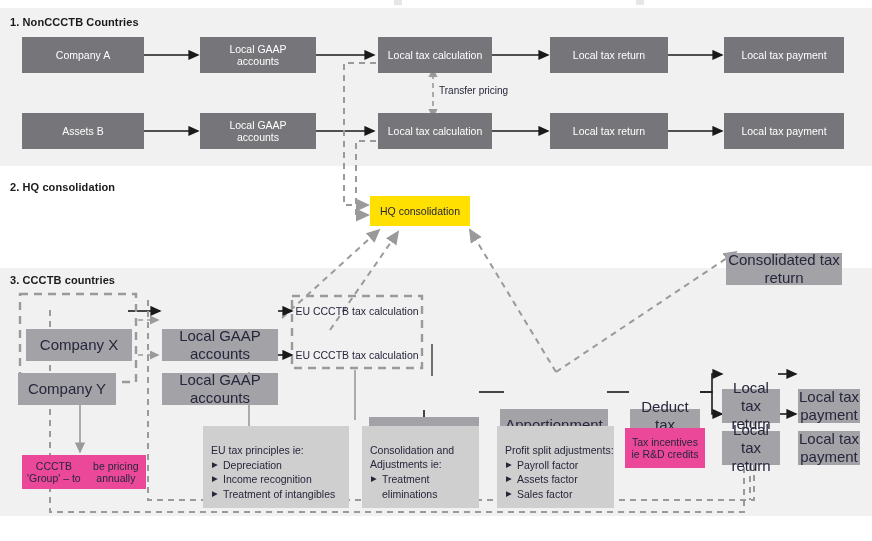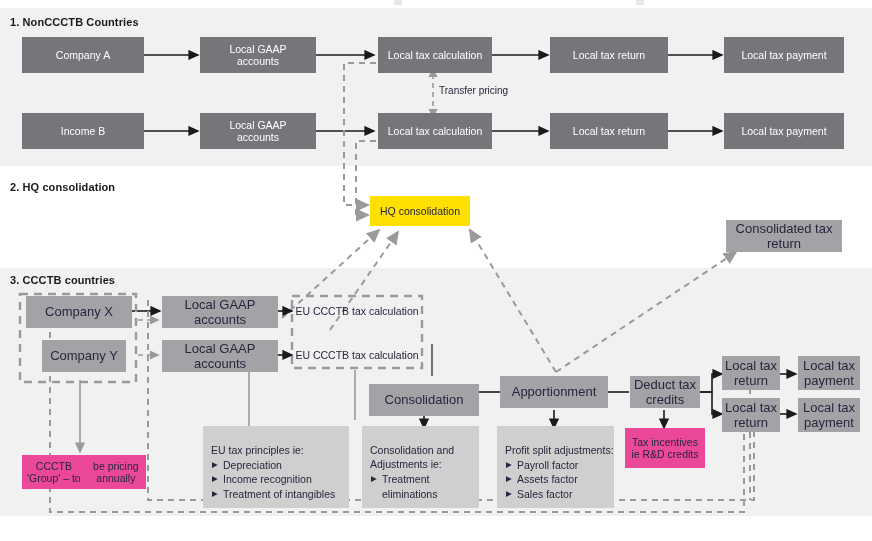--- a/index.html
+++ b/index.html
@@ -9,21 +9,21 @@
   .band{position:absolute;left:0;width:872px;background:#f1f1f1;}
   #band1{top:8px;height:158px;}
   #band3{top:268px;height:248px;}
 
   .section-title{position:absolute;font-size:11px;font-weight:bold;color:#1a1a1a;letter-spacing:.1px;white-space:nowrap;}
 
   
   .node{position:absolute;display:flex;align-items:center;justify-content:center;text-align:center;
         line-height:1.18;box-sizing:border-box;}
   .dark{background:#76767a;color:#ffffff;font-size:10.5px;}
-  .mid{background:#a3a3a7;color:#26263c;font-size:13px;}
+  .mid{background:#a3a3a7;color:#26263c;font-size:15px;margin-top:33px;}
   .light{background:#ec4899;color:#26263c;font-size:10.5px;}
   .yellow{background:#ffe000;color:#26263c;font-size:10.5px;}
   .plain{background:transparent;color:#26263c;font-size:10.5px;}
 
   .listbox{position:absolute;background:#cfcfcf;color:#26263c;font-size:10.5px;
            box-sizing:border-box;padding:17px 7px 6px 8px;line-height:1.35;}
   .listbox .hd{white-space:nowrap;}
   .listbox ul{margin:1px;padding:0;list-style:none;}
   .listbox li{white-space:nowrap;padding-left:11px;position:relative;}
   .listbox li:before{content:"\25B6";position:absolute;left:0;top:0;font-size:7.5px;line-height:1.9;color:#26263c;}
@@ -134,39 +134,39 @@
 
   <div class="node dark" style="left:22px;top:37px;width:122px;height:36px;">Company A</div>
   <div class="node dark" style="left:200px;top:37px;width:116px;height:36px;flex-direction:column;">
     <span>Local GAAP</span>
     <span>accounts</span>
   </div>
   <div class="node dark" style="left:378px;top:37px;width:114px;height:36px;">Local tax calculation</div>
   <div class="node dark" style="left:550px;top:37px;width:118px;height:36px;">Local tax return</div>
   <div class="node dark" style="left:724px;top:37px;width:120px;height:36px;">Local tax payment</div>
 
-  <div class="node dark" style="left:22px;top:113px;width:122px;height:36px;">Income B</div>
+  <div class="node dark" style="left:22px;top:113px;width:122px;height:36px;">Assets B</div>
   <div class="node dark" style="left:200px;top:113px;width:116px;height:36px;flex-direction:column;">
     <span>Local GAAP</span>
     <span>accounts</span>
   </div>
   <div class="node dark" style="left:378px;top:113px;width:114px;height:36px;">Local tax calculation</div>
   <div class="node dark" style="left:550px;top:113px;width:118px;height:36px;">Local tax return</div>
   <div class="node dark" style="left:724px;top:113px;width:120px;height:36px;">Local tax payment</div>
 
   <div class="tp-label" style="left:439px;top:85px;">Transfer pricing</div>
 
   <div class="node yellow" style="left:370px;top:196px;width:100px;height:30px;">HQ consolidation</div>
   <div class="node mid" style="left:726px;top:220px;width:116px;height:32px;flex-direction:column;">
     <span>Consolidated tax</span>
     <span>return</span>
   </div>
 
   <div class="node mid" style="left:26px;top:296px;width:106px;height:32px;">Company X</div>
-  <div class="node mid" style="left:42px;top:340px;width:84px;height:32px;">Company Y</div>
+  <div class="node mid" style="left:18px;top:340px;width:98px;height:32px;">Company Y</div>
 
   <div class="node mid" style="left:162px;top:296px;width:116px;height:32px;flex-direction:column;">
     <span>Local GAAP</span>
     <span>accounts</span>
   </div>
   <div class="node mid" style="left:162px;top:340px;width:116px;height:32px;flex-direction:column;">
     <span>Local GAAP</span>
     <span>accounts</span>
   </div>
 

